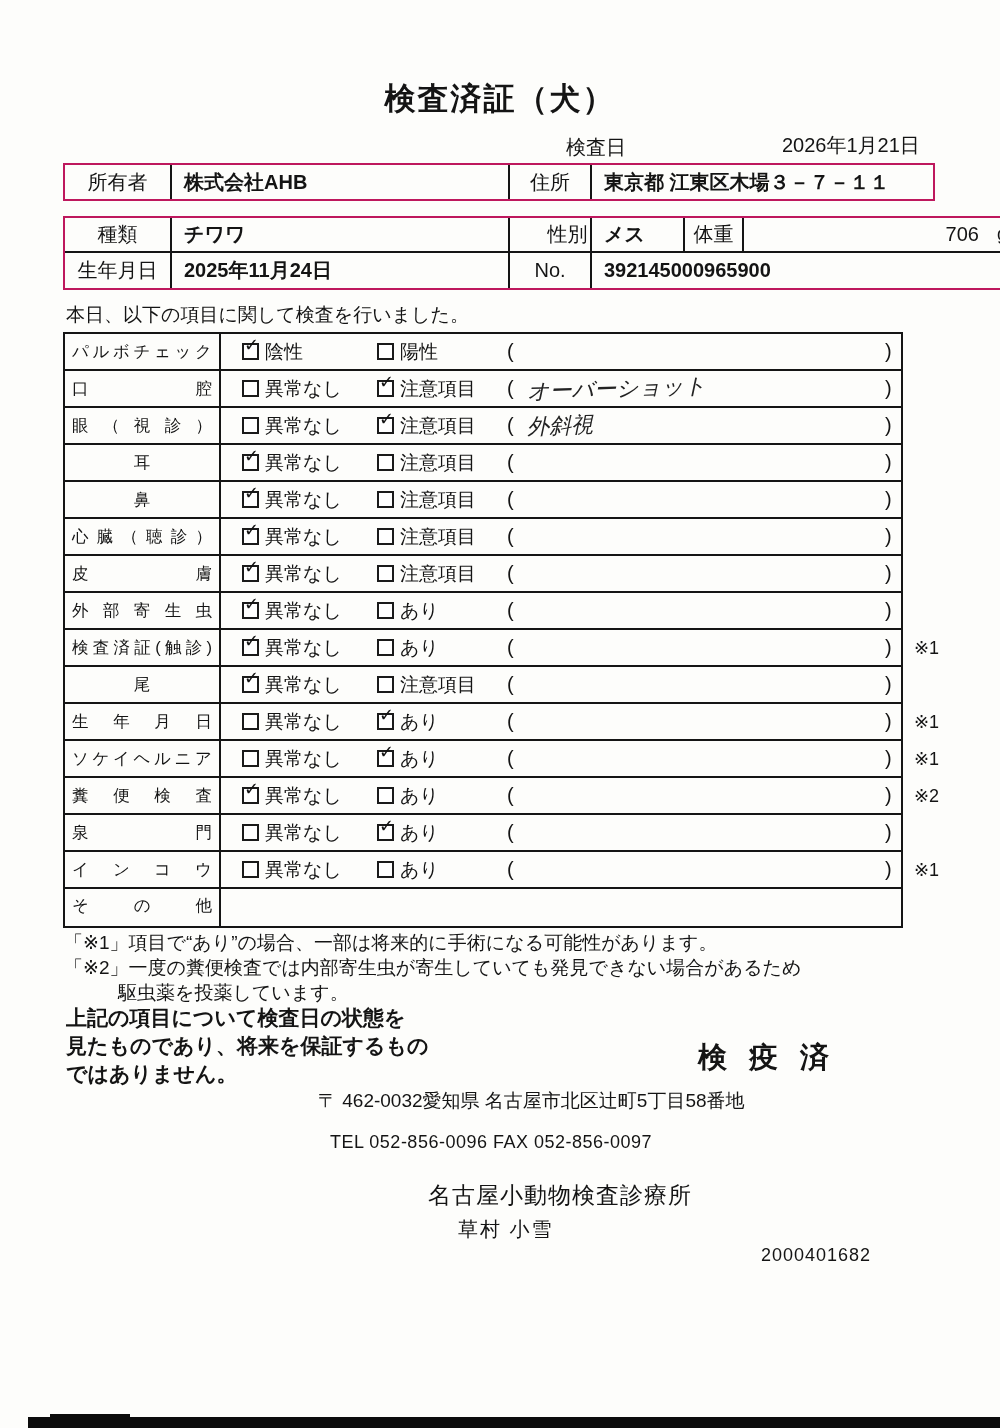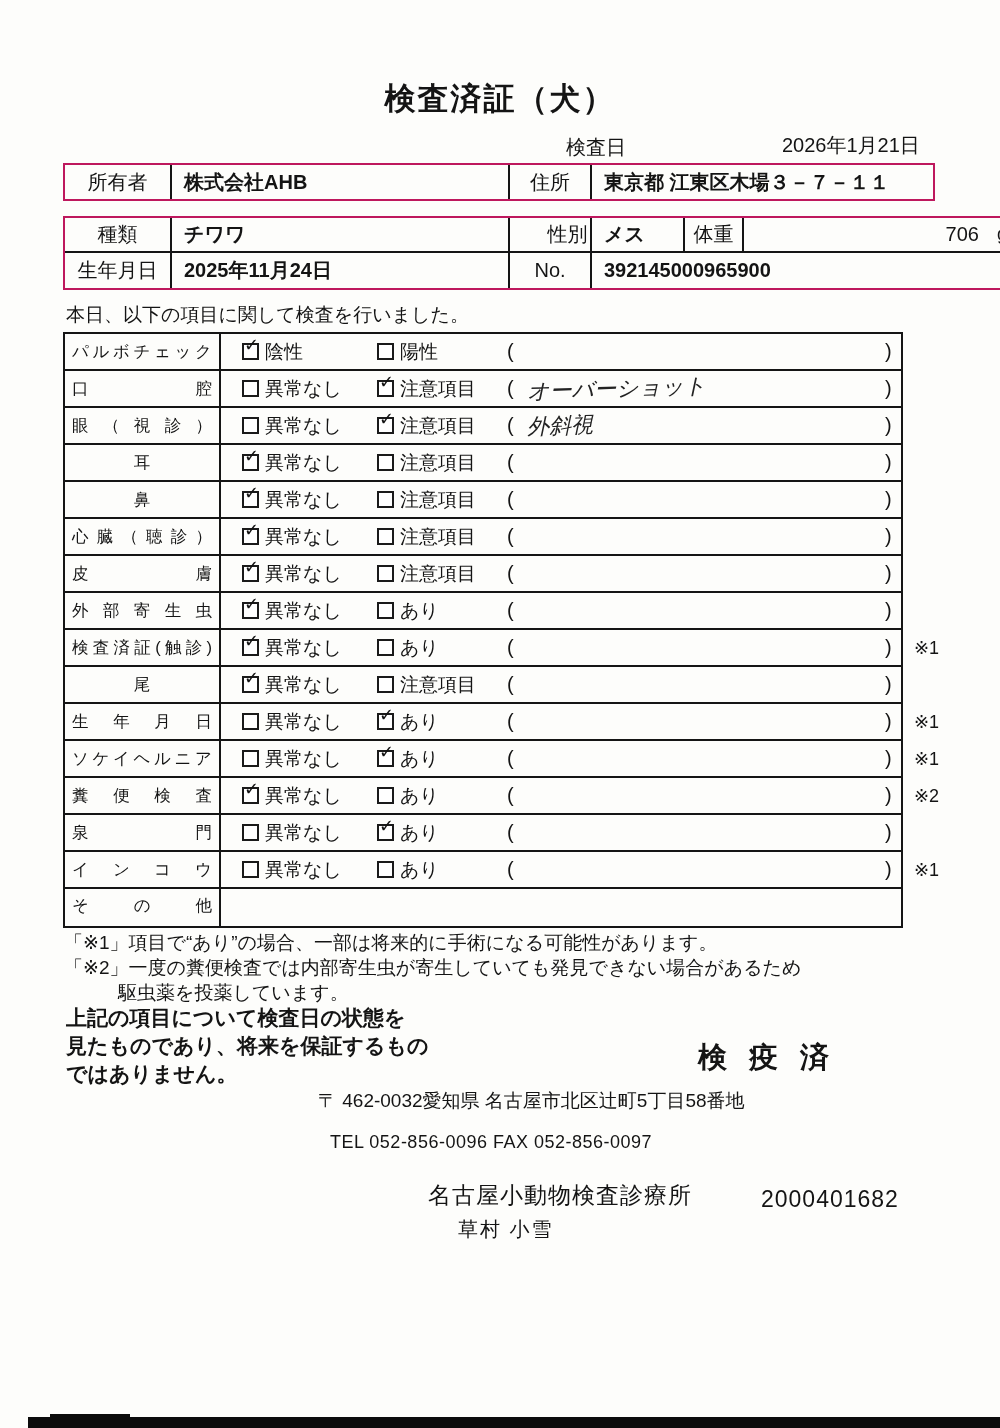--- a/index.html
+++ b/index.html
@@ -49,21 +49,21 @@
   .note-line{display:block;}
   .note-line.indent{padding-left:54px;}
 
   .disclaimer{top:1004px;left:66px;font-size:21px;font-weight:700;line-height:28px;}
   .stamp{top:1038px;left:698px;font-size:29px;letter-spacing:7px;font-weight:600;}
 
   .postal{top:1088px;left:318px;font-size:19px;display:flex;white-space:nowrap;}
   .telfax{top:1132px;left:330px;font-size:18px;letter-spacing:.5px;white-space:nowrap;}
   .clinic{top:1180px;left:428px;font-size:23px;letter-spacing:1px;}
   .vet{top:1216px;left:458px;font-size:20px;letter-spacing:2px;}
-  .serial{top:1186px;left:761px;font-size:23px;letter-spacing:1px;}
+  .serial{top:1245px;left:761px;font-size:18px;letter-spacing:1px;}
 
   .bottom-bar{left:28px;right:0;bottom:0;height:11px;background:#0c0c0c;}
   .bottom-blob{left:50px;bottom:0;width:80px;height:14px;background:#0c0c0c;}
 </style>
 </head>
 <body>
 
 <div class="page">
 
   <div class="abs title">検査済証（犬）</div>

